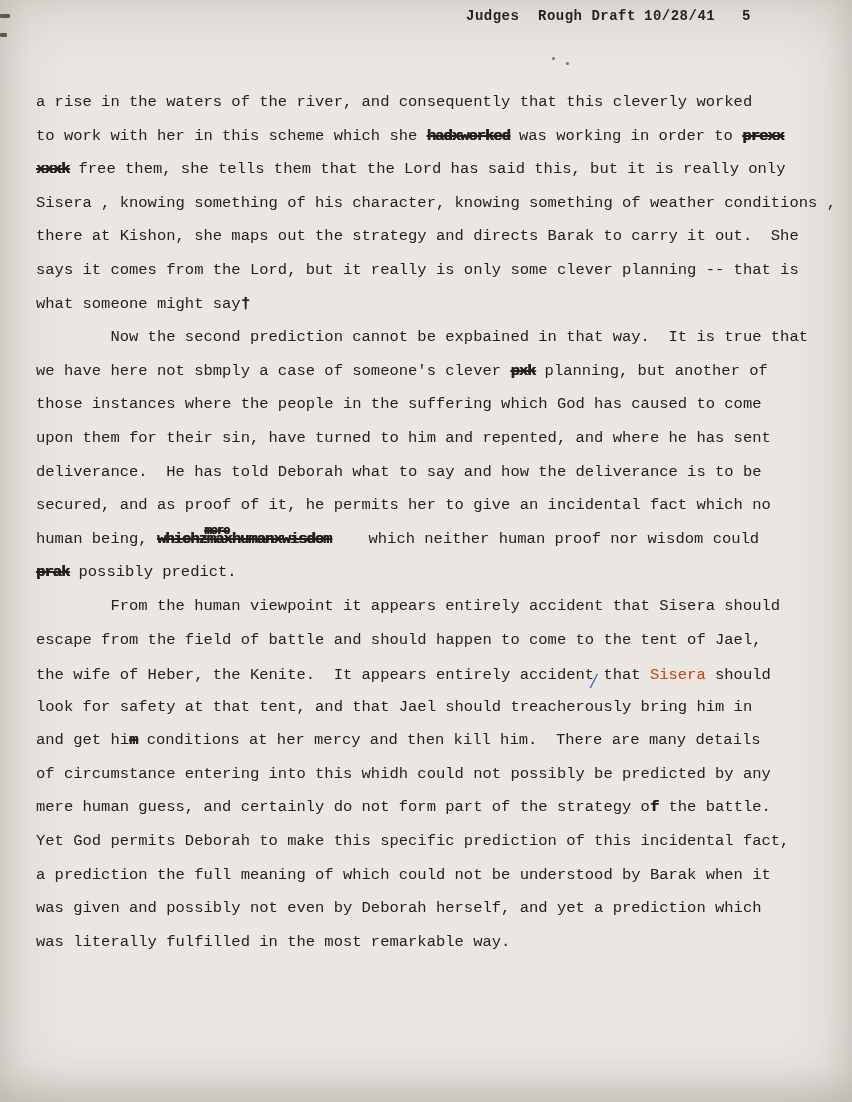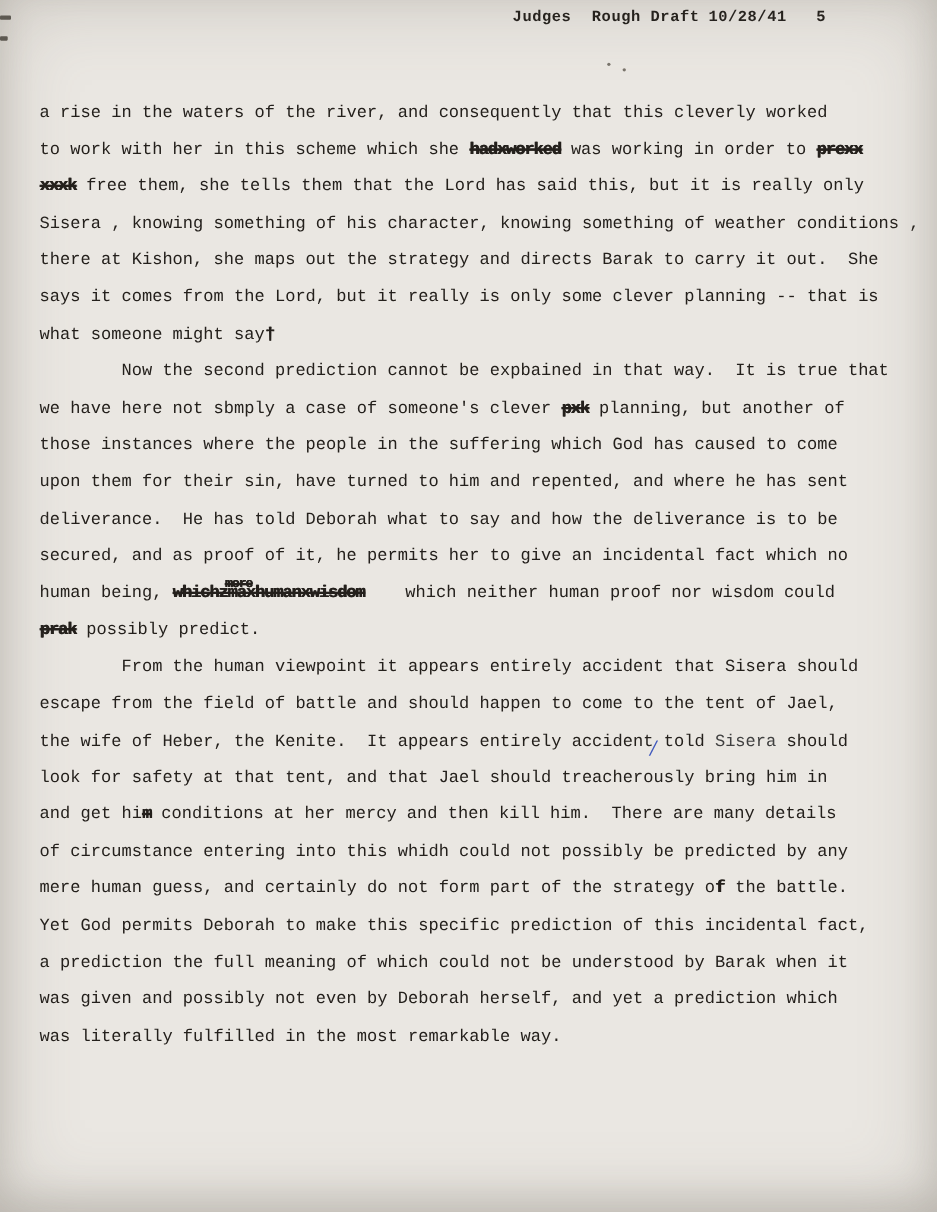--- a/index.html
+++ b/index.html
@@ -73,21 +73,21 @@
     text-decoration: line-through;
     text-decoration-thickness: 2px;
     letter-spacing: -1px;
     text-shadow: 0.6px 0 0 #24201c;
   }
   .seg-o {
     font-weight: bold;
     text-shadow: 0.7px 0 0 #24201c;
   }
   .seg-b {
-    color: #404040;
+    color: #c2410c;
   }
   .seg-bm {
     display: inline-block;
     width: 0;
     overflow: visible;
     color: #3e57bd;
     font-style: italic;
     position: relative;
     top: 7px;
     left: -3px;
@@ -137,21 +137,21 @@
     <div class="line"><span class="seg-n">        Now the second prediction cannot be expbained in that way.  It is true that</span></div>
     <div class="line"><span class="seg-n">we have here not sbmply a case of someone's clever </span><span class="seg-x">pxk</span><span class="seg-n"> planning, but another of</span></div>
     <div class="line"><span class="seg-n">those instances where the people in the suffering which God has caused to come</span></div>
     <div class="line"><span class="seg-n">upon them for their sin, have turned to him and repented, and where he has sent</span></div>
     <div class="line"><span class="seg-n">deliverance.  He has told Deborah what to say and how the deliverance is to be</span></div>
     <div class="line"><span class="seg-n">secured, and as proof of it, he permits her to give an incidental fact which no</span></div>
     <div class="line"><span class="seg-n">human being, </span><span class="seg-x has-sup">whichzmaxhumanxwisdom<span class="sup-ins">more</span></span><span class="seg-n">    which neither human proof nor wisdom could</span></div>
     <div class="line"><span class="seg-x">prak</span><span class="seg-n"> possibly predict.</span></div>
     <div class="line"><span class="seg-n">        From the human viewpoint it appears entirely accident that Sisera should</span></div>
     <div class="line"><span class="seg-n">escape from the field of battle and should happen to come to the tent of Jael,</span></div>
-    <div class="line"><span class="seg-n">the wife of Heber, the Kenite.  It appears entirely accident</span><span class="seg-bm">/</span><span class="seg-n"> told </span><span class="seg-b">Sisera</span><span class="seg-n"> should</span></div>
+    <div class="line"><span class="seg-n">the wife of Heber, the Kenite.  It appears entirely accident</span><span class="seg-bm">/</span><span class="seg-n"> that </span><span class="seg-b">Sisera</span><span class="seg-n"> should</span></div>
     <div class="line"><span class="seg-n">look for safety at that tent, and that Jael should treacherously bring him in</span></div>
     <div class="line"><span class="seg-n">and get hi</span><span class="seg-x">m</span><span class="seg-n"> conditions at her mercy and then kill him.  There are many details</span></div>
     <div class="line"><span class="seg-n">of circumstance entering into this whidh could not possibly be predicted by any</span></div>
     <div class="line"><span class="seg-n">mere human guess, and certainly do not form part of the strategy o</span><span class="seg-o">f</span><span class="seg-n"> the battle.</span></div>
     <div class="line"><span class="seg-n">Yet God permits Deborah to make this specific prediction of this incidental fact,</span></div>
     <div class="line"><span class="seg-n">a prediction the full meaning of which could not be understood by Barak when it</span></div>
     <div class="line"><span class="seg-n">was given and possibly not even by Deborah herself, and yet a prediction which</span></div>
     <div class="line"><span class="seg-n">was literally fulfilled in the most remarkable way.</span></div>
   </div>
 

